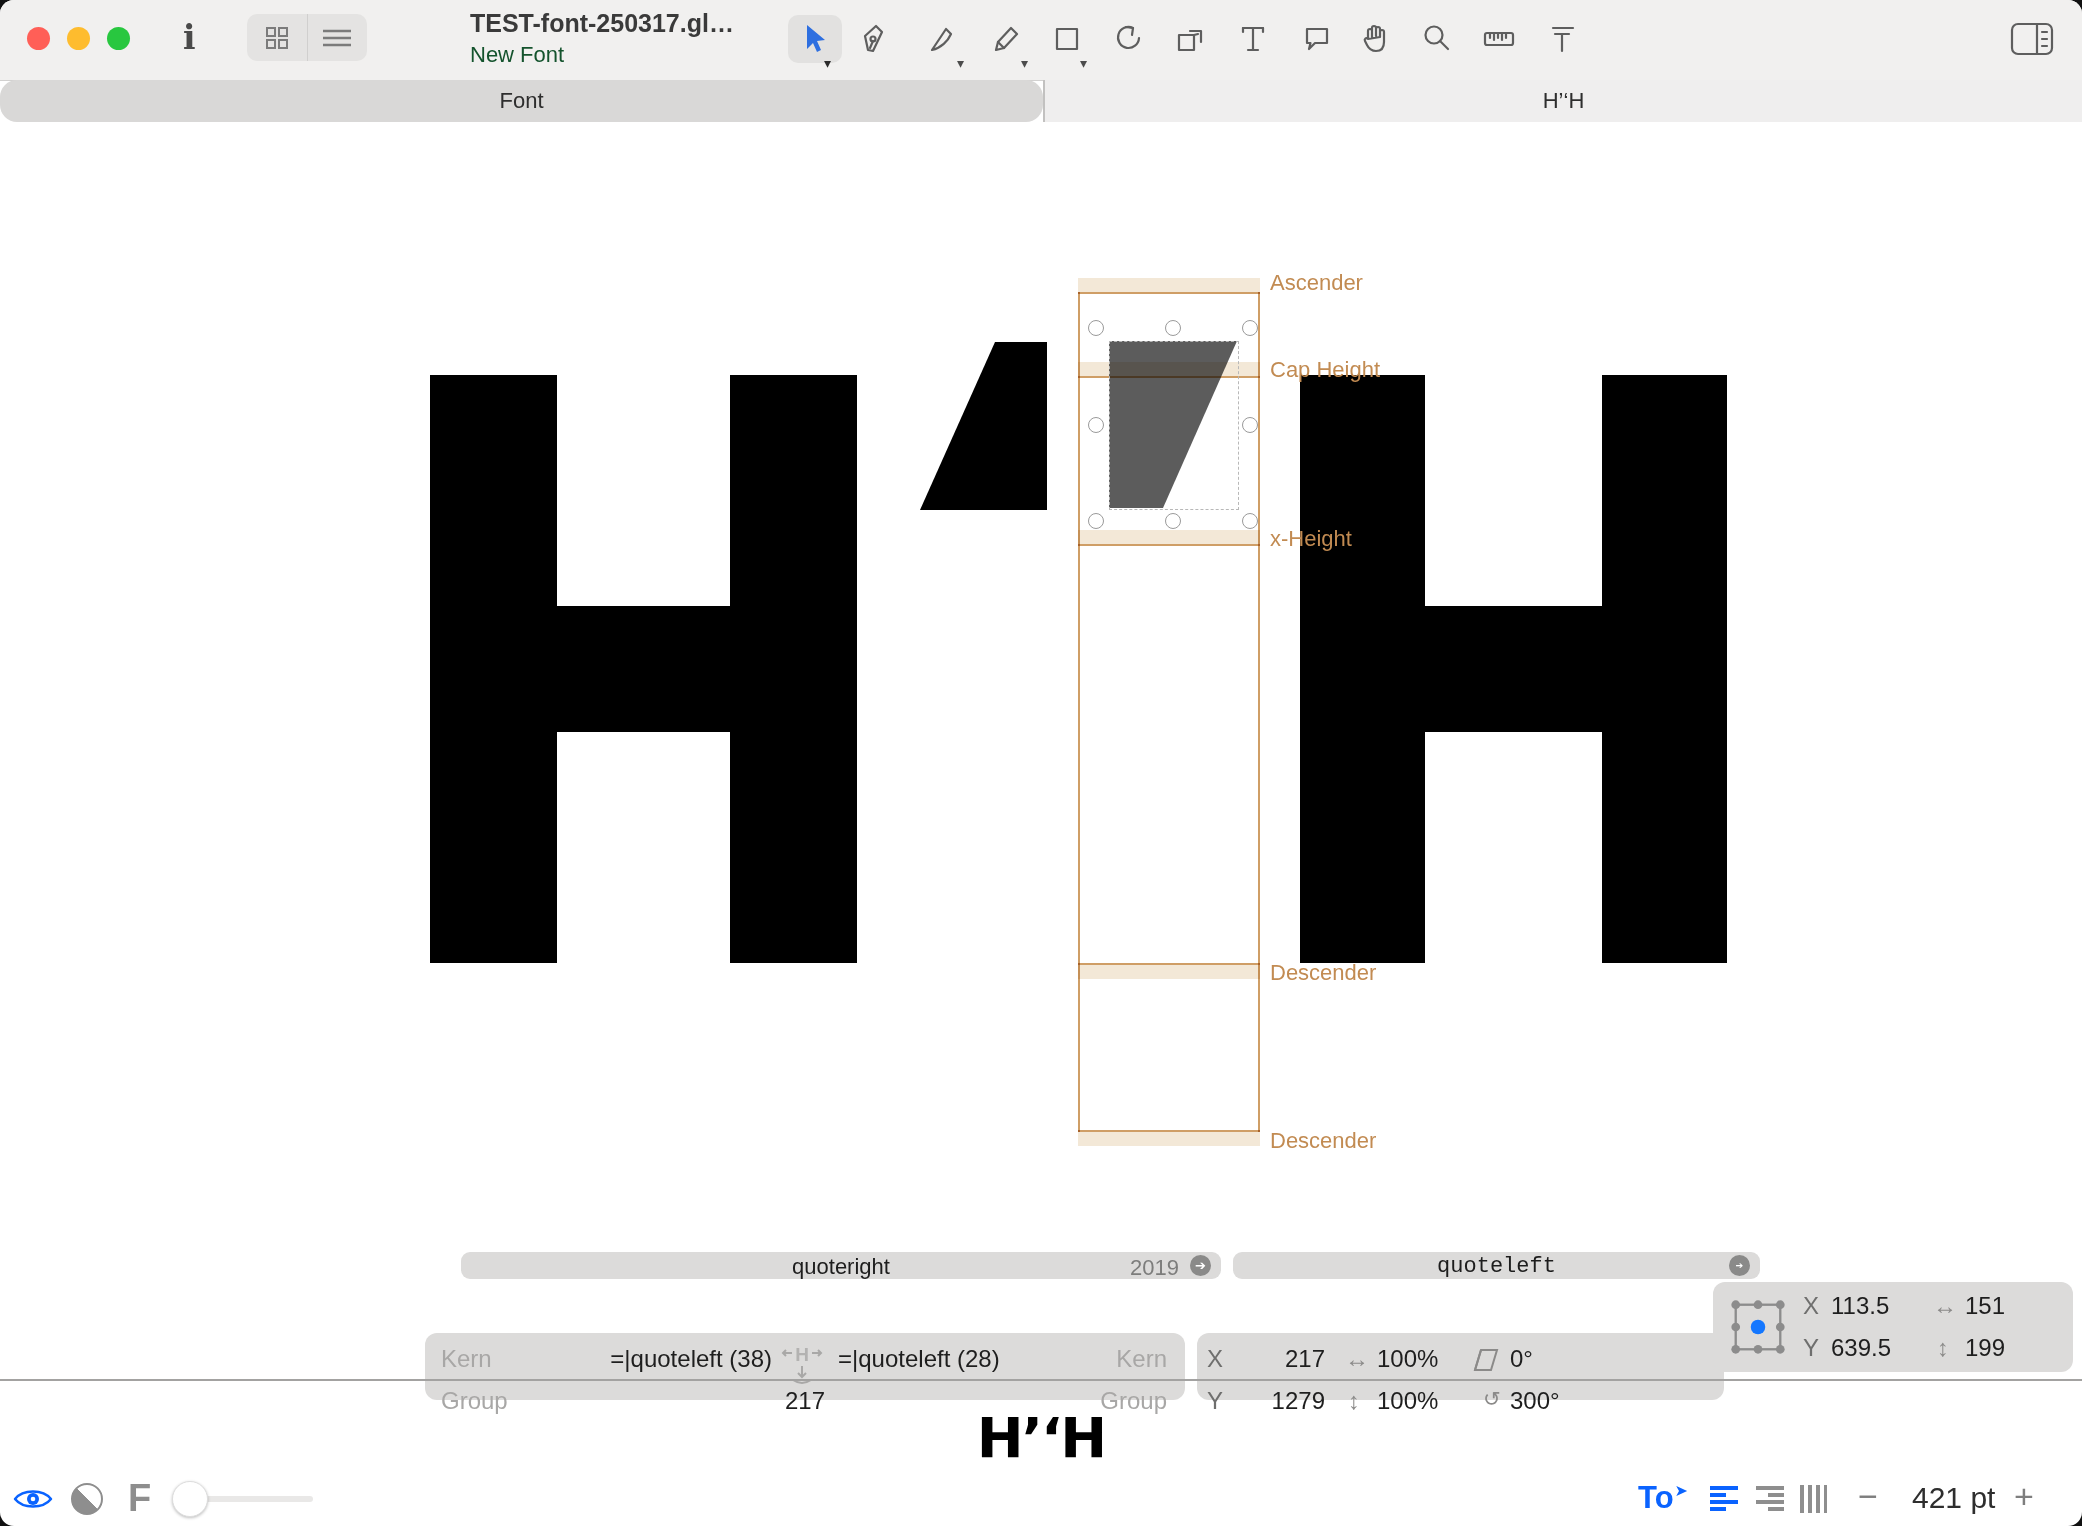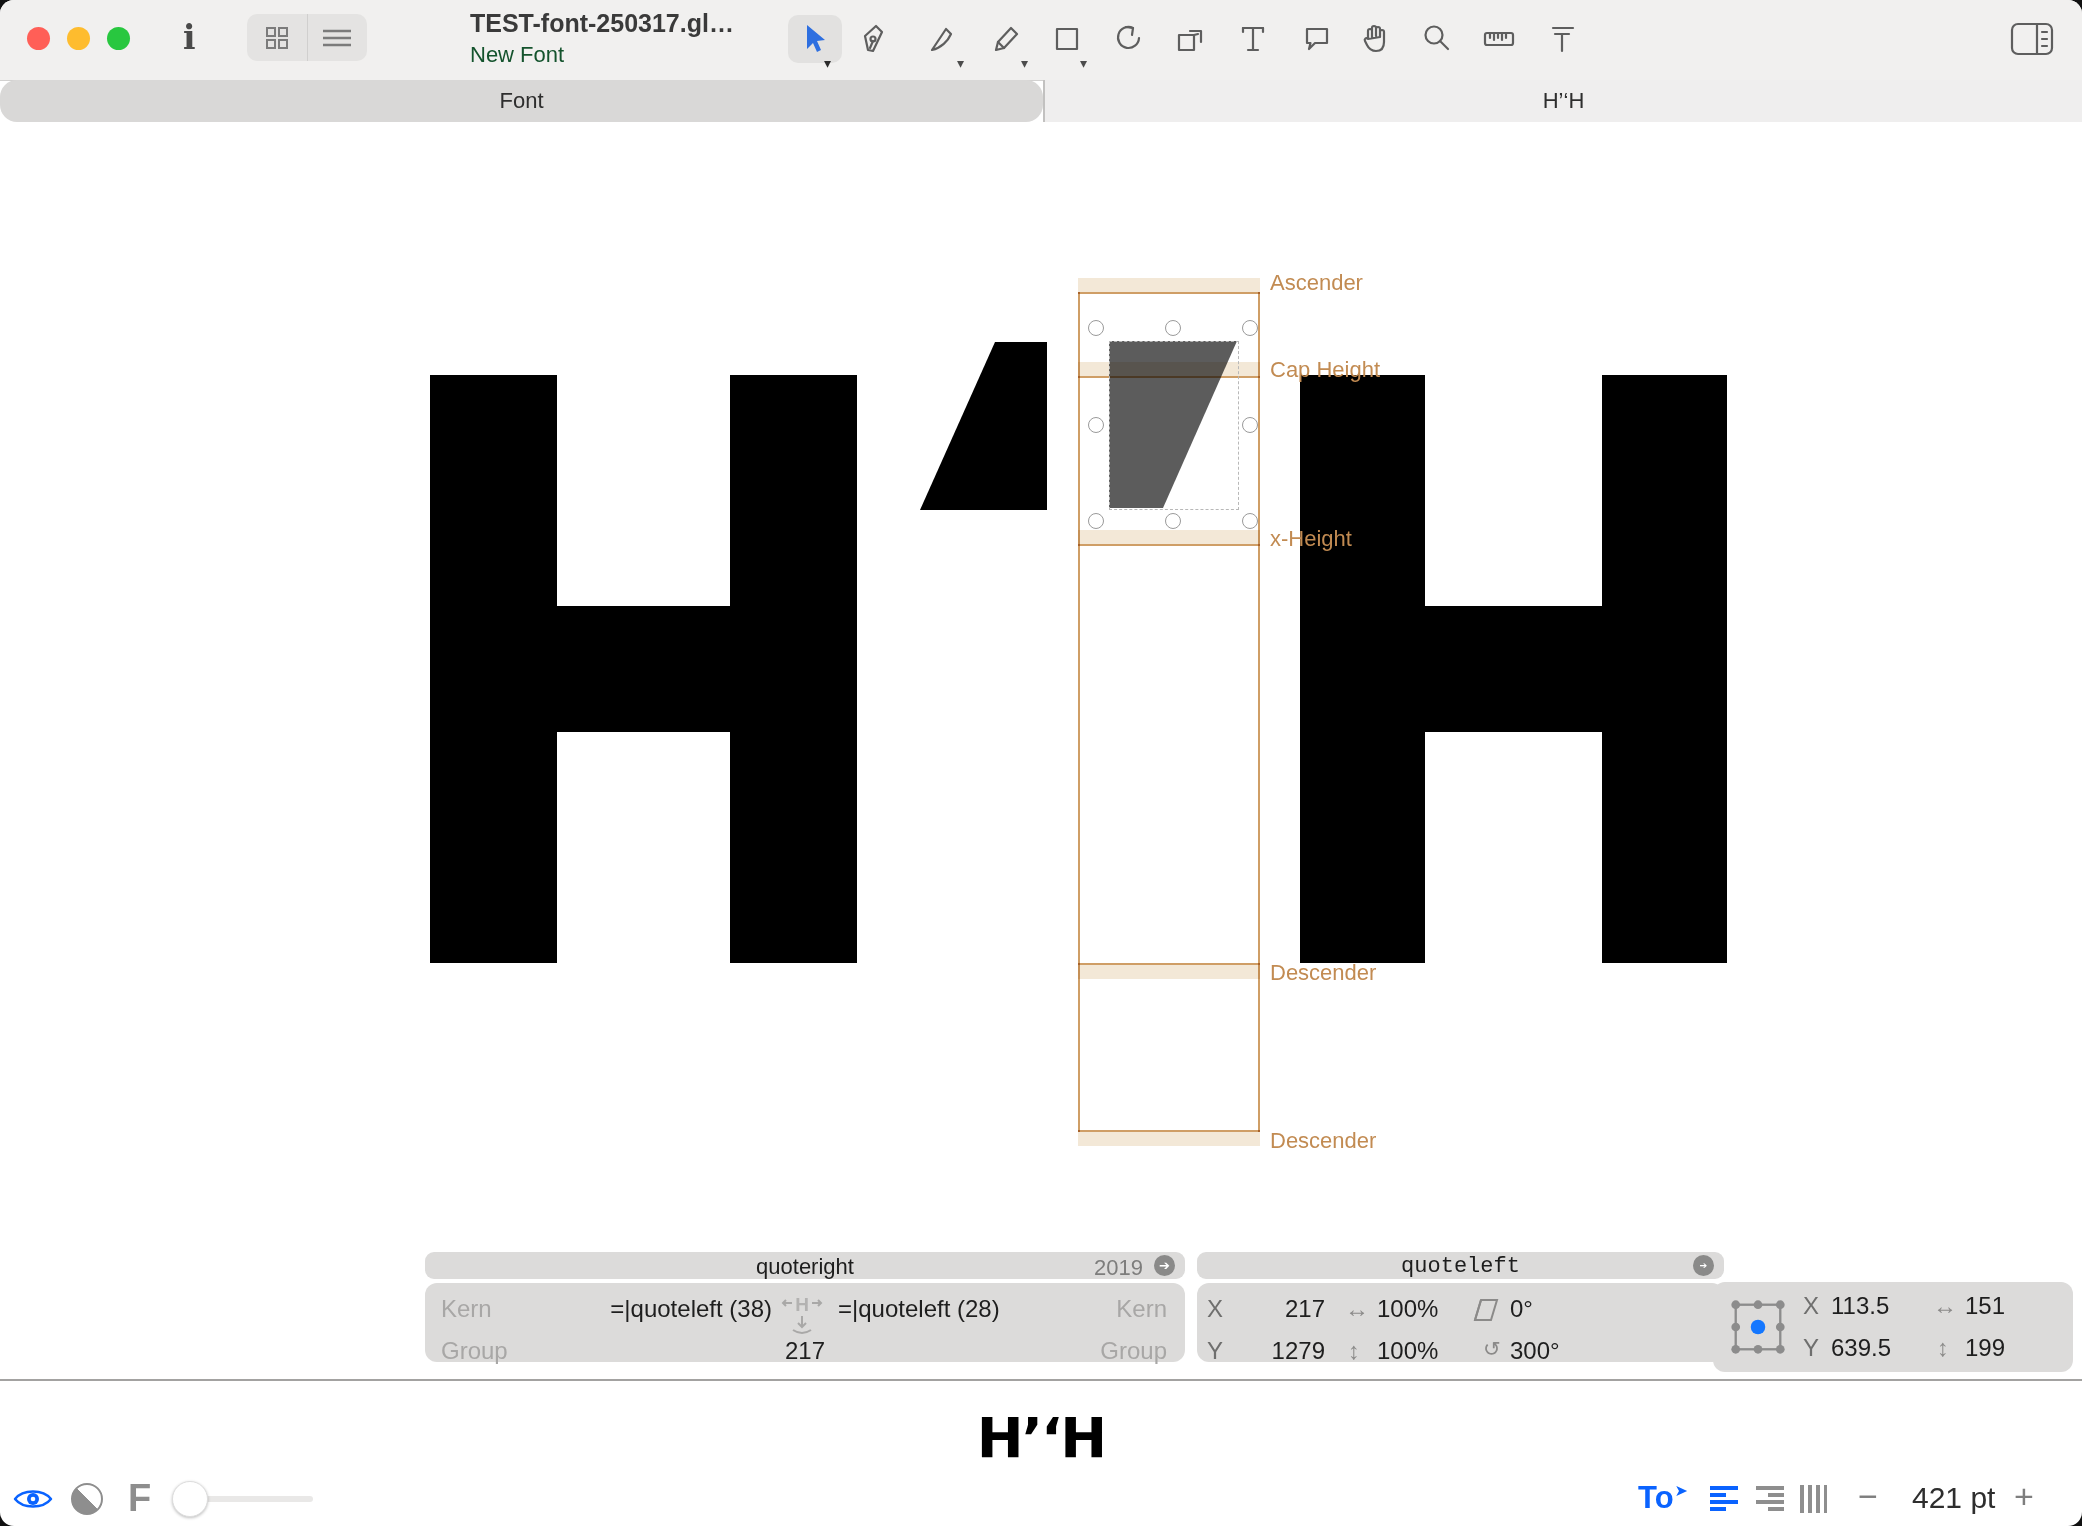--- a/index.html
+++ b/index.html
@@ -33,23 +33,23 @@
   .canvas{position:absolute;left:0;top:122px;width:2082px;height:1257px;background:#fff;}
   .blk{position:absolute;background:#000;}
   .band{position:absolute;left:1078px;width:182px;height:14px;background:#f3e8d7;mix-blend-mode:multiply;}
   .mline{position:absolute;left:1078px;width:182px;height:2px;background:#cf9e66;mix-blend-mode:multiply;}
   .vline{position:absolute;top:170px;width:2px;height:840px;background:#cf9e66;mix-blend-mode:multiply;}
   .mlabel{position:absolute;left:1270px;font-size:22px;color:#c28b52;white-space:nowrap;}
   .selrect{position:absolute;left:1109px;top:219px;width:128px;height:167px;border:1px dashed #b8b8b8;}
   .handle{position:absolute;width:16px;height:16px;border-radius:50%;background:#fff;border:1.5px solid #9a9a9a;box-sizing:border-box;}
 
   
-  .pill{position:absolute;height:27px;background:#dcdbda;border-radius:9px;}
+  .pill{position:absolute;height:27px;background:#dcdbda;border-radius:9px;margin-left:36px;}
   .pill .ptitle{position:absolute;left:0;right:0;top:2px;text-align:center;font-size:22px;color:#1d1d1d;}
-  .panel{position:absolute;top:1283px;height:79px;background:#dcdbda;border-radius:12px;}
+  .panel{position:absolute;top:1333px;height:67px;background:#dcdbda;border-radius:12px;}
   .prow{position:absolute;left:0;right:0;height:30px;font-size:24px;color:#1e1e1e;}
   .glabel{color:#a8a7a6;}
   .arrowbtn{position:absolute;top:3px;width:21px;height:21px;border-radius:50%;background:#8a8a89;color:#fff;
             font-size:13px;display:flex;align-items:center;justify-content:center;}
   .sep{position:absolute;left:0;top:1379px;width:2082px;height:2px;background:#a3a2a1;}
 
   
   .preview{position:absolute;left:0;top:1405px;width:2082px;text-align:center;
            font-family:"DejaVu Sans","Liberation Sans",sans-serif;font-weight:900;font-size:56px;color:#000;letter-spacing:-2px;}
   .statusicon svg{stroke:#8e8e8e;fill:none;stroke-width:2.5;stroke-linecap:round;stroke-linejoin:round;}

